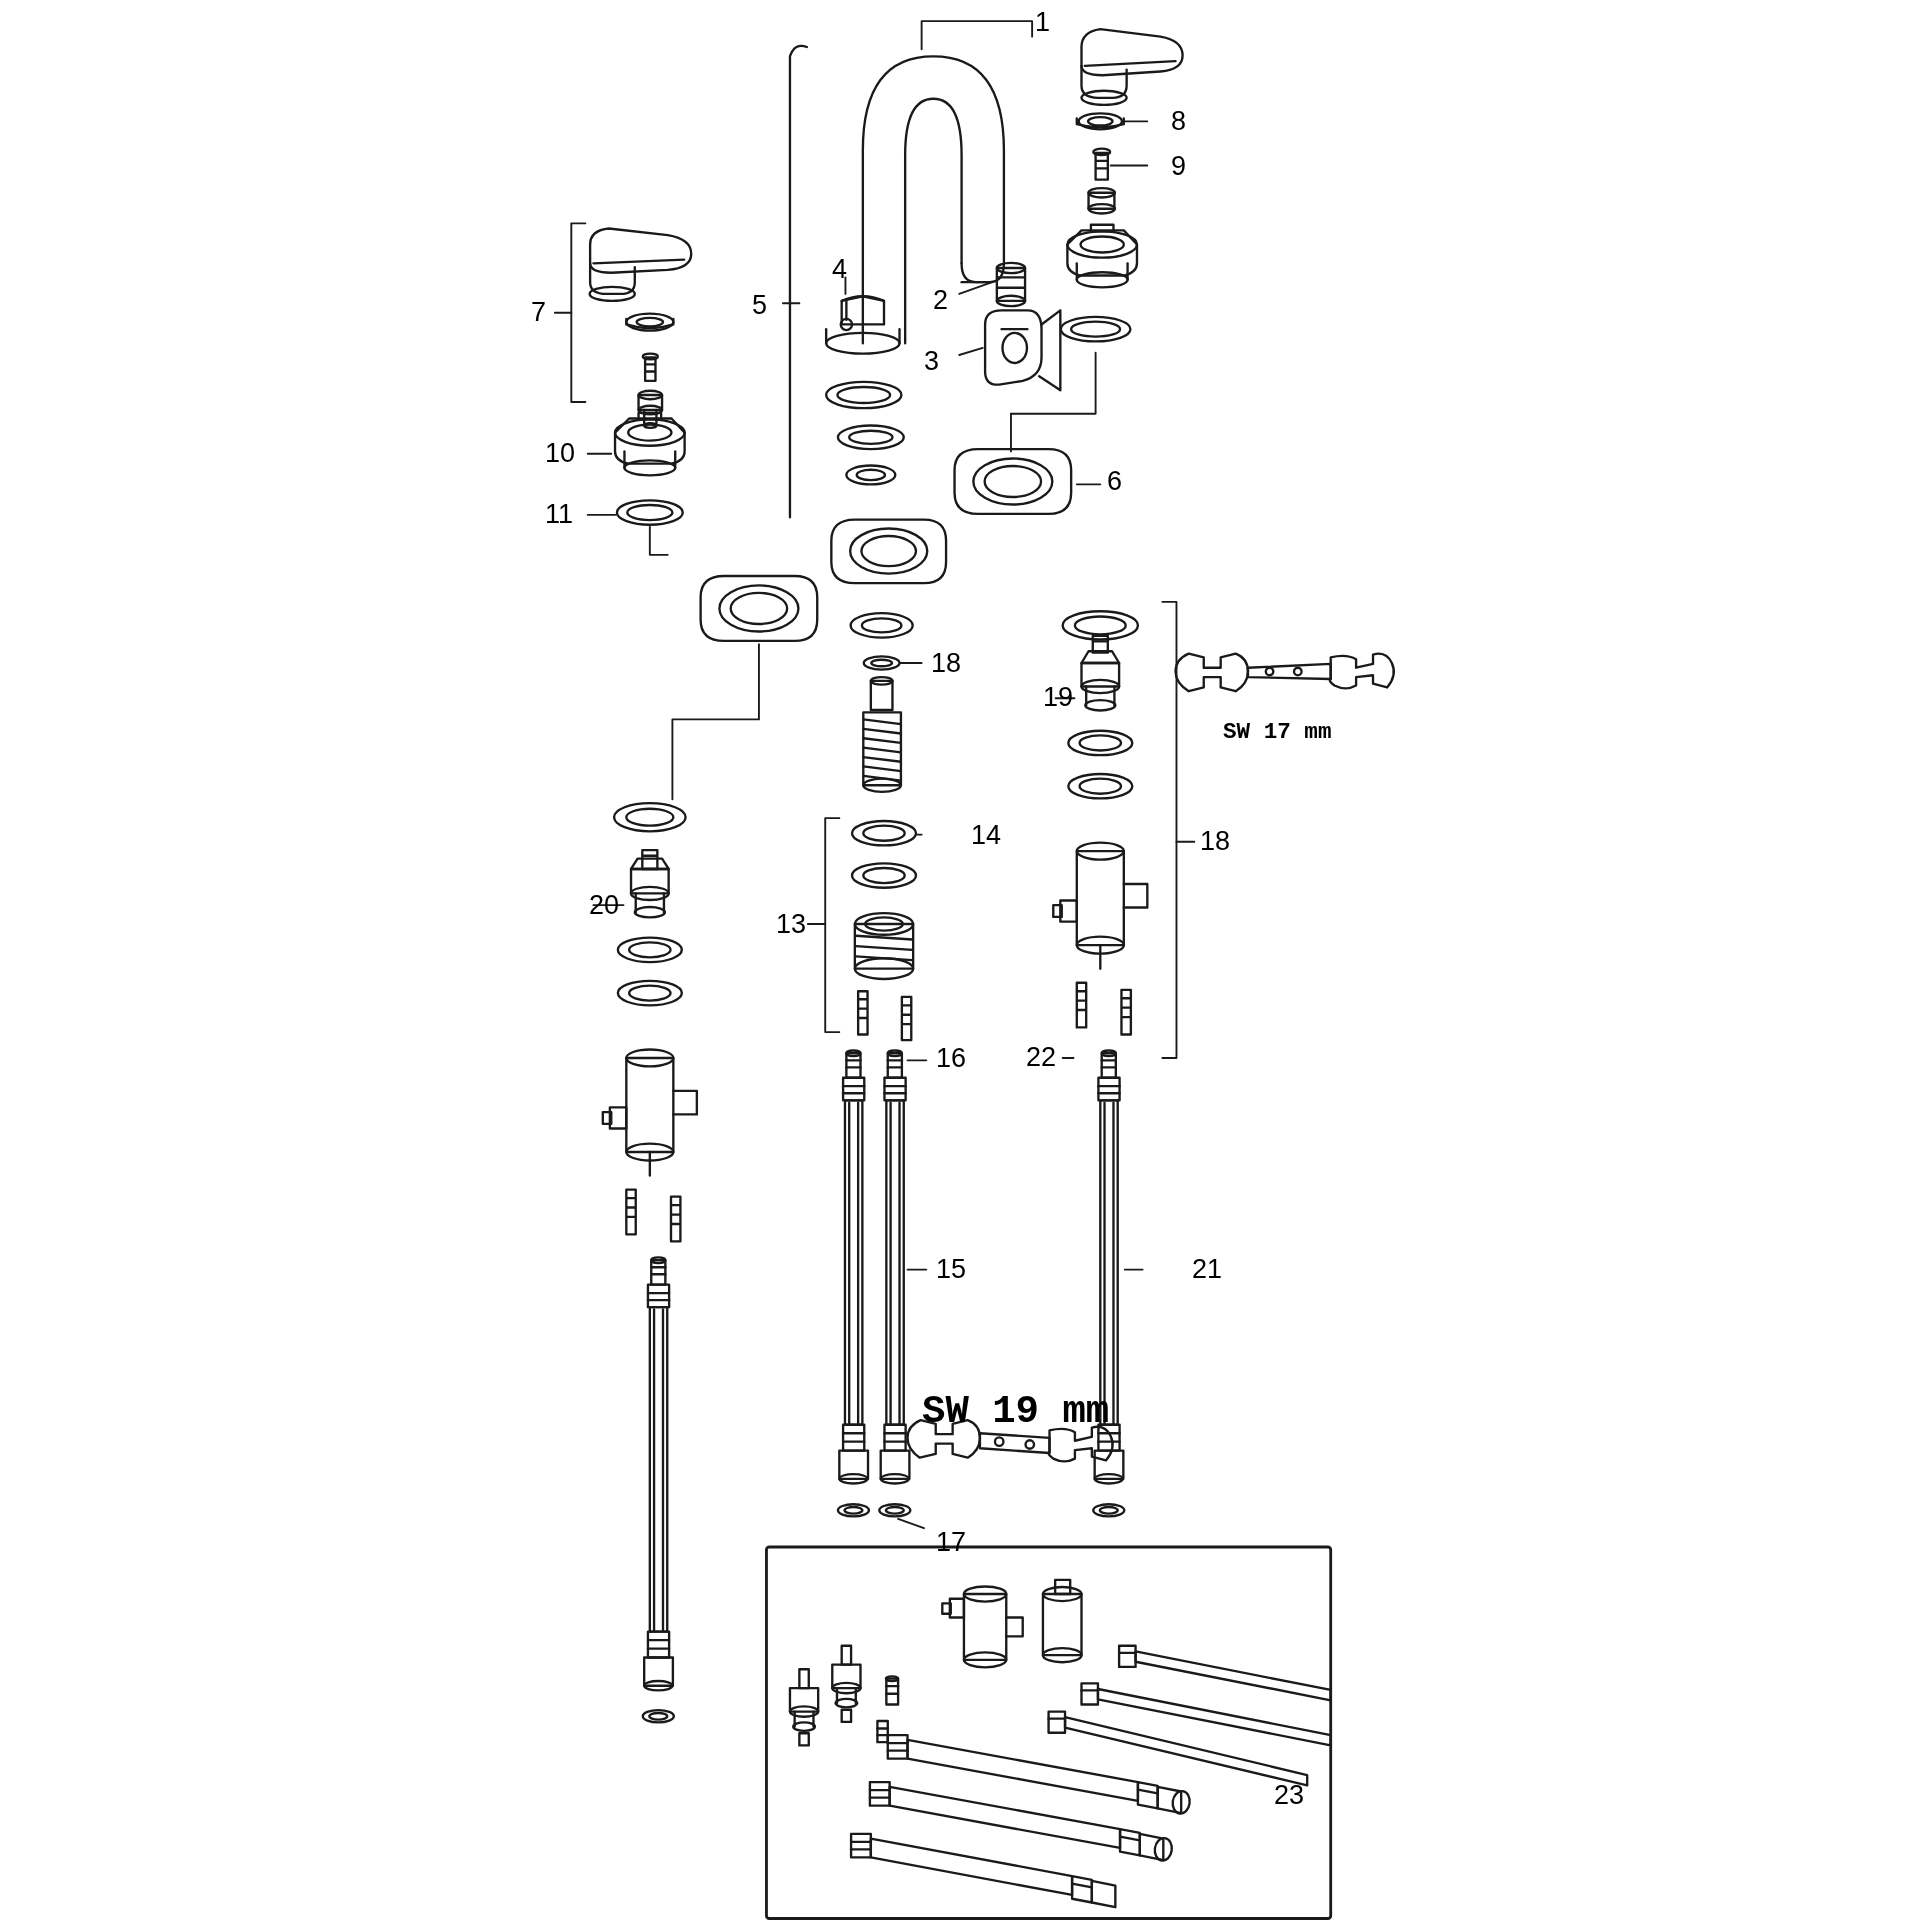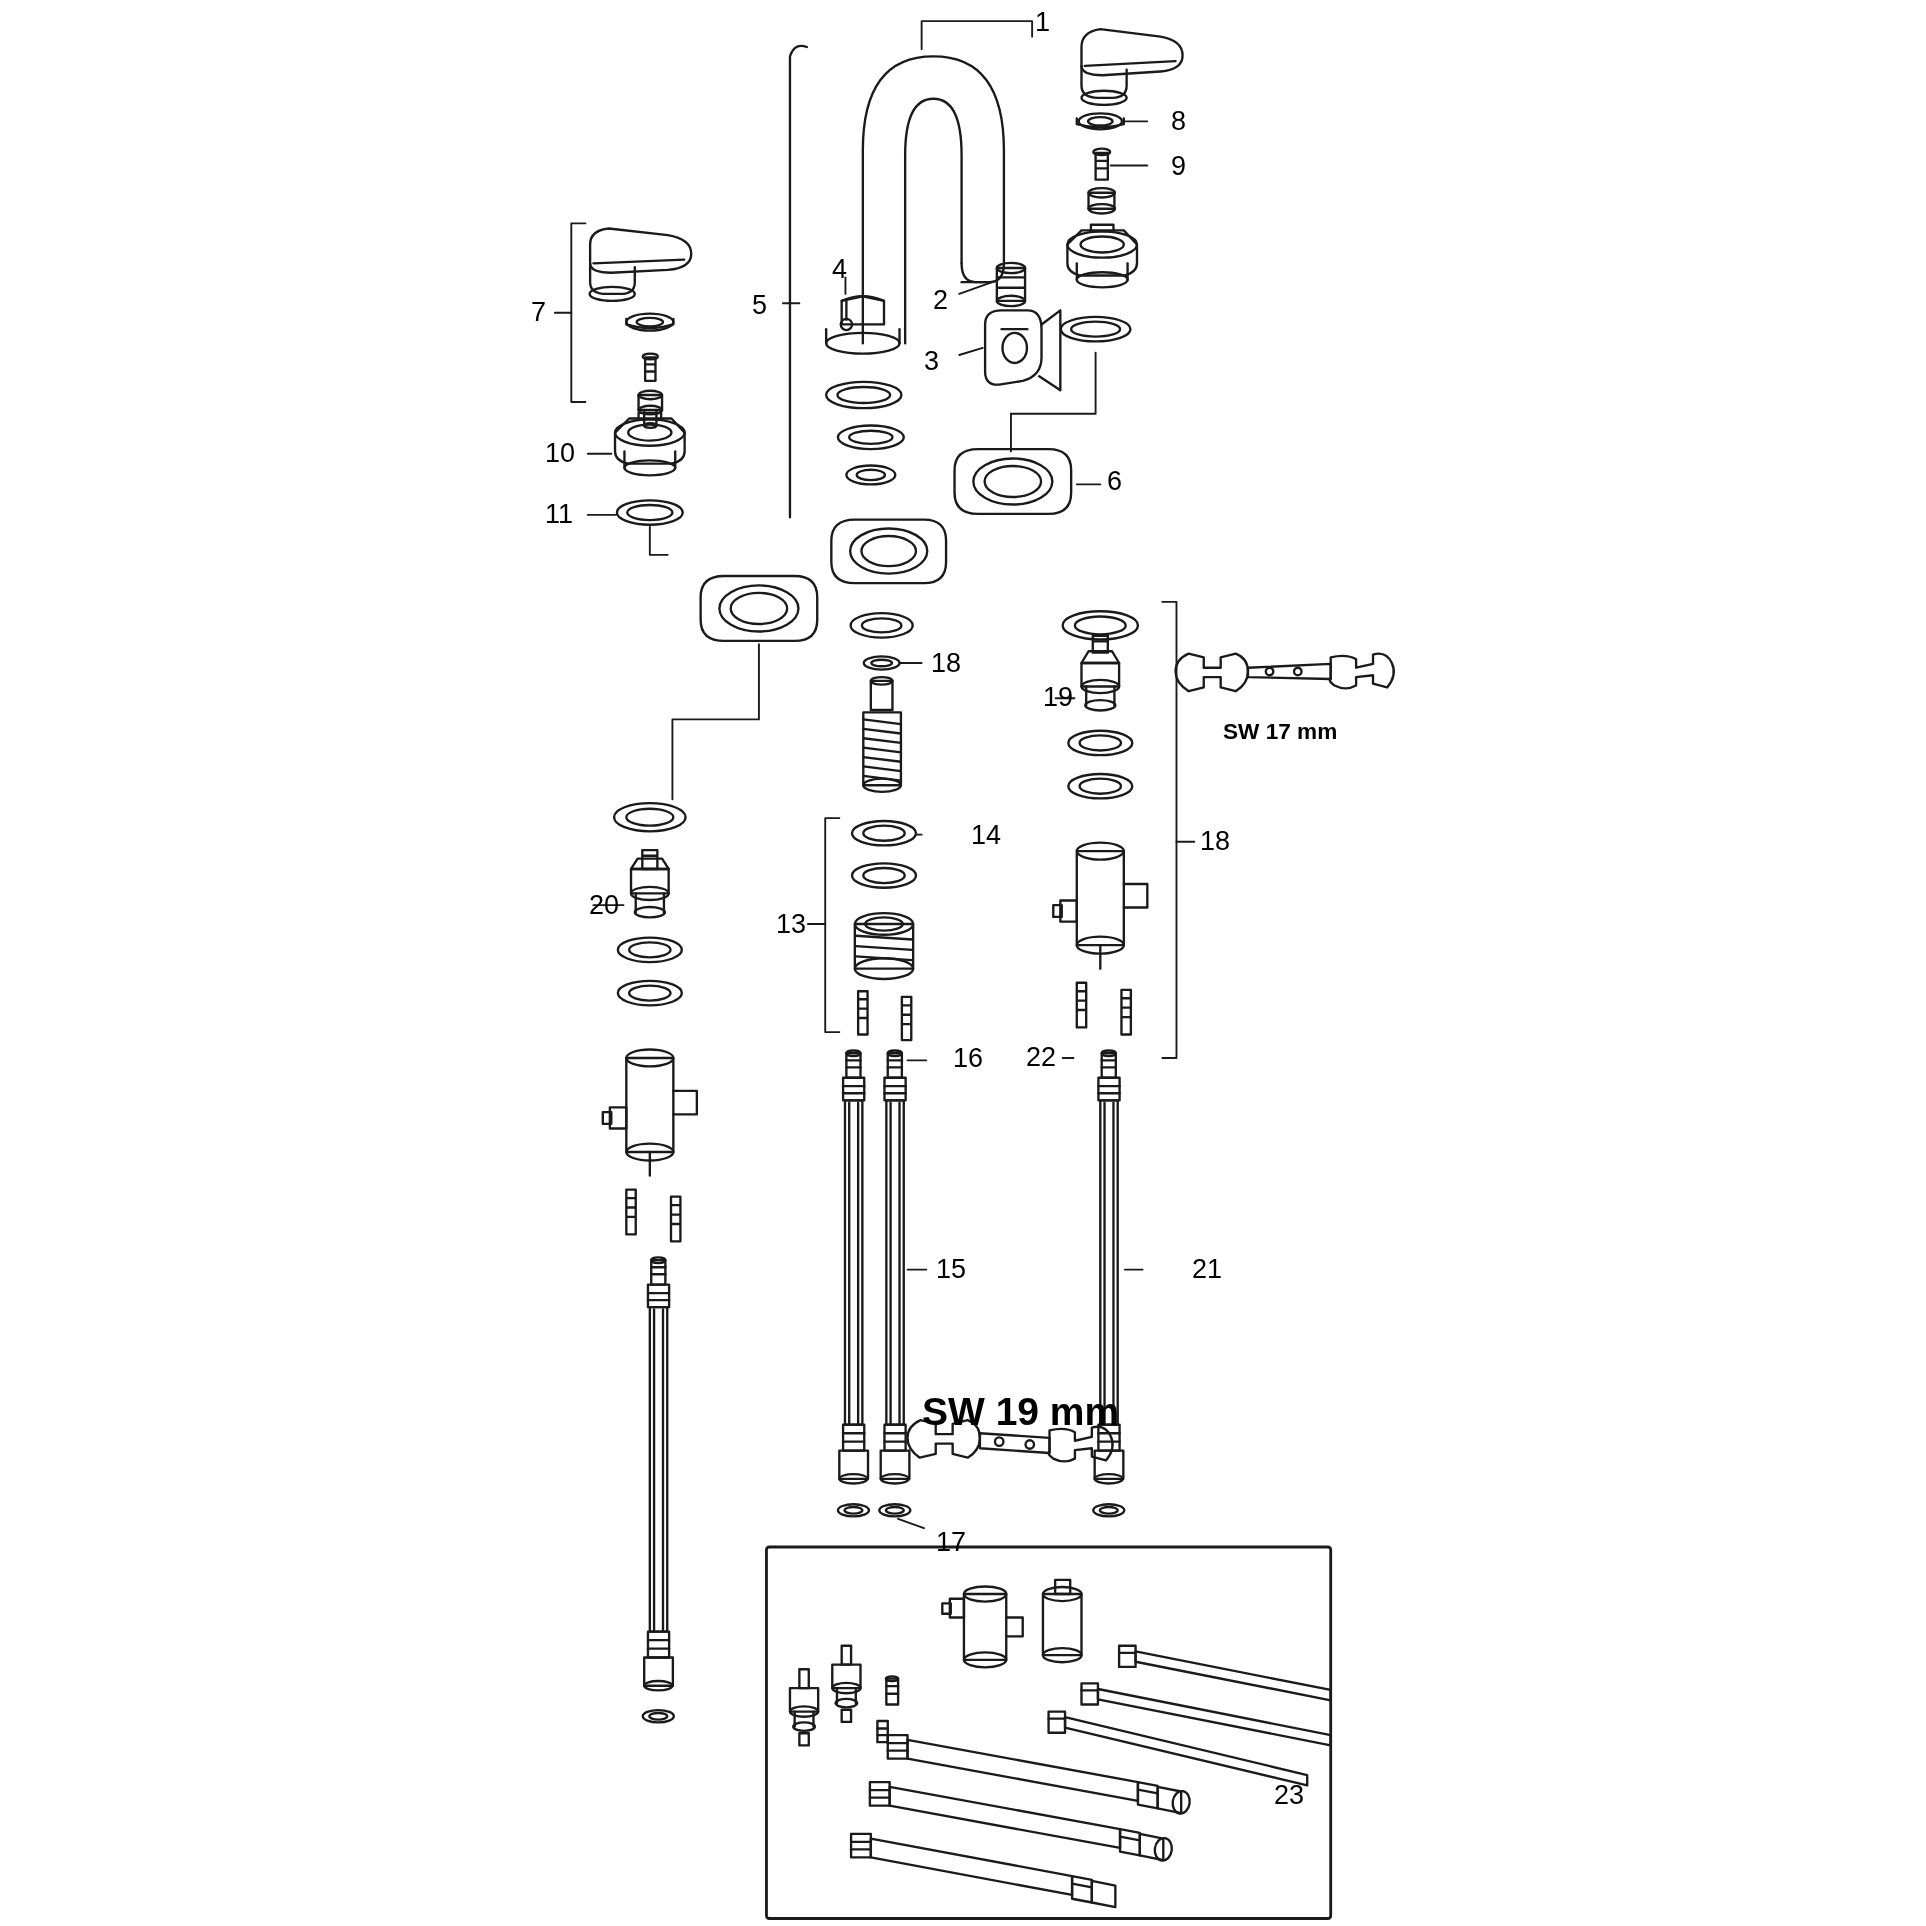--- a/index.html
+++ b/index.html
@@ -29,21 +29,21 @@
   .callout {
     position: absolute;
     font-family: "Liberation Sans", sans-serif;
     font-size: 27px;
     line-height: 27px;
     color: #000000;
     white-space: nowrap;
   }
   .tool-label {
     position: absolute;
-    font-family: Liberation Sans, sans-serif;
+    font-family: Liberation Mono, monospace;
     font-weight: bold;
     color: #000000;
     white-space: nowrap;
   }
   .tool-17 { font-size: 22.6px; }
   .tool-19 { font-size: 39px; }
 </style>
 </head>
 <body>
 
@@ -546,21 +546,21 @@
   <div class="callout" style="left:1107px; top:468px;">6</div>
   <div class="callout" style="left:531px; top:299px;">7</div>
   <div class="callout" style="left:1171px; top:108px;">8</div>
   <div class="callout" style="left:1171px; top:153px;">9</div>
   <div class="callout" style="left:545px; top:440px;">10</div>
   <div class="callout" style="left:545px; top:501px;">11</div>
   <div class="callout" style="left:931px; top:650px;">18</div>
   <div class="callout" style="left:776px; top:911px;">13</div>
   <div class="callout" style="left:931px; top:822px;margin-left:40px;">14</div>
   <div class="callout" style="left:936px; top:1256px;">15</div>
-  <div class="callout" style="left:936px; top:1045px;margin-left:17px;">16</div>
+  <div class="callout" style="left:936px; top:1045px;">16</div>
   <div class="callout" style="left:936px; top:1529px;">17</div>
   <div class="callout" style="left:1200px; top:828px;">18</div>
   <div class="callout" style="left:1043px; top:684px;">19</div>
   <div class="callout" style="left:589px; top:892px;">20</div>
   <div class="callout" style="left:1192px; top:1256px;">21</div>
   <div class="callout" style="left:1026px; top:1044px;">22</div>
   <div class="callout" style="left:1274px; top:1782px;">23</div>
 
   <div class="tool-label tool-17" style="left:1223px; top:719px;">SW 17 mm</div>
   <div class="tool-label tool-19" style="left:922px; top:1390px;">SW 19 mm</div>

